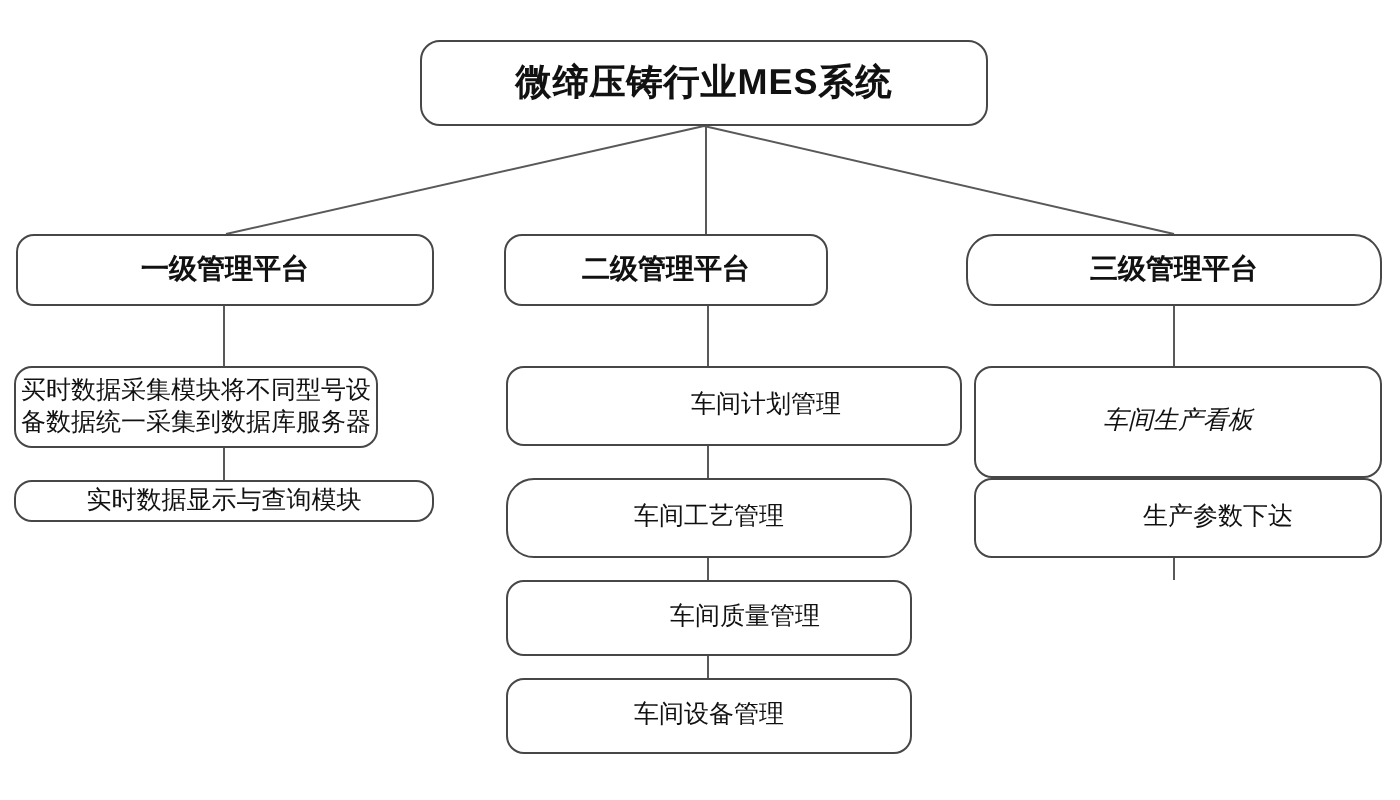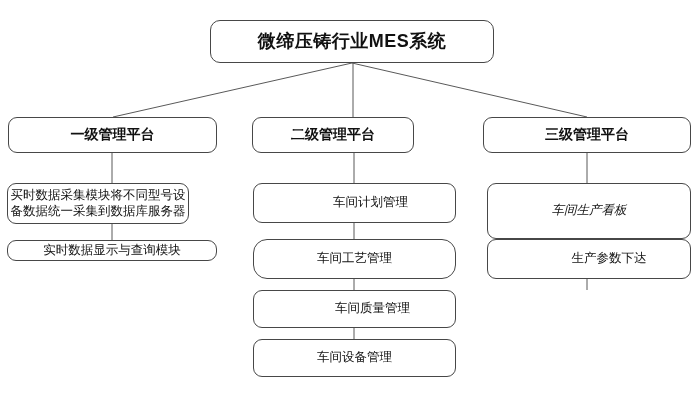--- a/index.html
+++ b/index.html
@@ -51,26 +51,26 @@
   }
   .node.leaf {
     font-weight: normal;
     font-size: 12.5px;
   }
   
   .pos-root  { left: 210px; top: 20px;  width: 284px; height: 43px; }
   
   .pos-p1    { left: 8px;   top: 117px; width: 209px; height: 36px; }
   .pos-p2    { left: 252px; top: 117px; width: 162px; height: 36px; }
-  .pos-p3    { left: 483px; top: 117px; width: 208px; height: 36px; }
+  .pos-p3    { left: 483px; top: 117px; width: 208px; height: 36px; border-radius: 14px; }
   
   .pos-c1a   { left: 7px;   top: 183px; width: 182px; height: 41px; }
   .pos-c1b   { left: 7px;   top: 240px; width: 210px; height: 21px; }
   
-  .pos-c2a   { left: 253px; top: 183px; width: 203px; height: 40px; padding-left: 32px; }
+  .pos-c2a   { left: 253px; top: 183px; width: 228px; height: 40px; padding-left: 32px; }
   .pos-c2b   { left: 253px; top: 239px; width: 203px; height: 40px; border-radius: 14px; }
   .pos-c2c   { left: 253px; top: 290px; width: 203px; height: 38px; padding-left: 36px; }
   .pos-c2d   { left: 253px; top: 339px; width: 203px; height: 38px; }
   
   .pos-c3a   { left: 487px; top: 183px; width: 204px; height: 56px; font-style: italic; }
   .pos-c3b   { left: 487px; top: 239px; width: 204px; height: 40px; padding-left: 40px; }
   .pos-c3c   { left: 487px; top: 290px; width: 204px; height: 38px; }
 </style>
 </head>
 <body>

